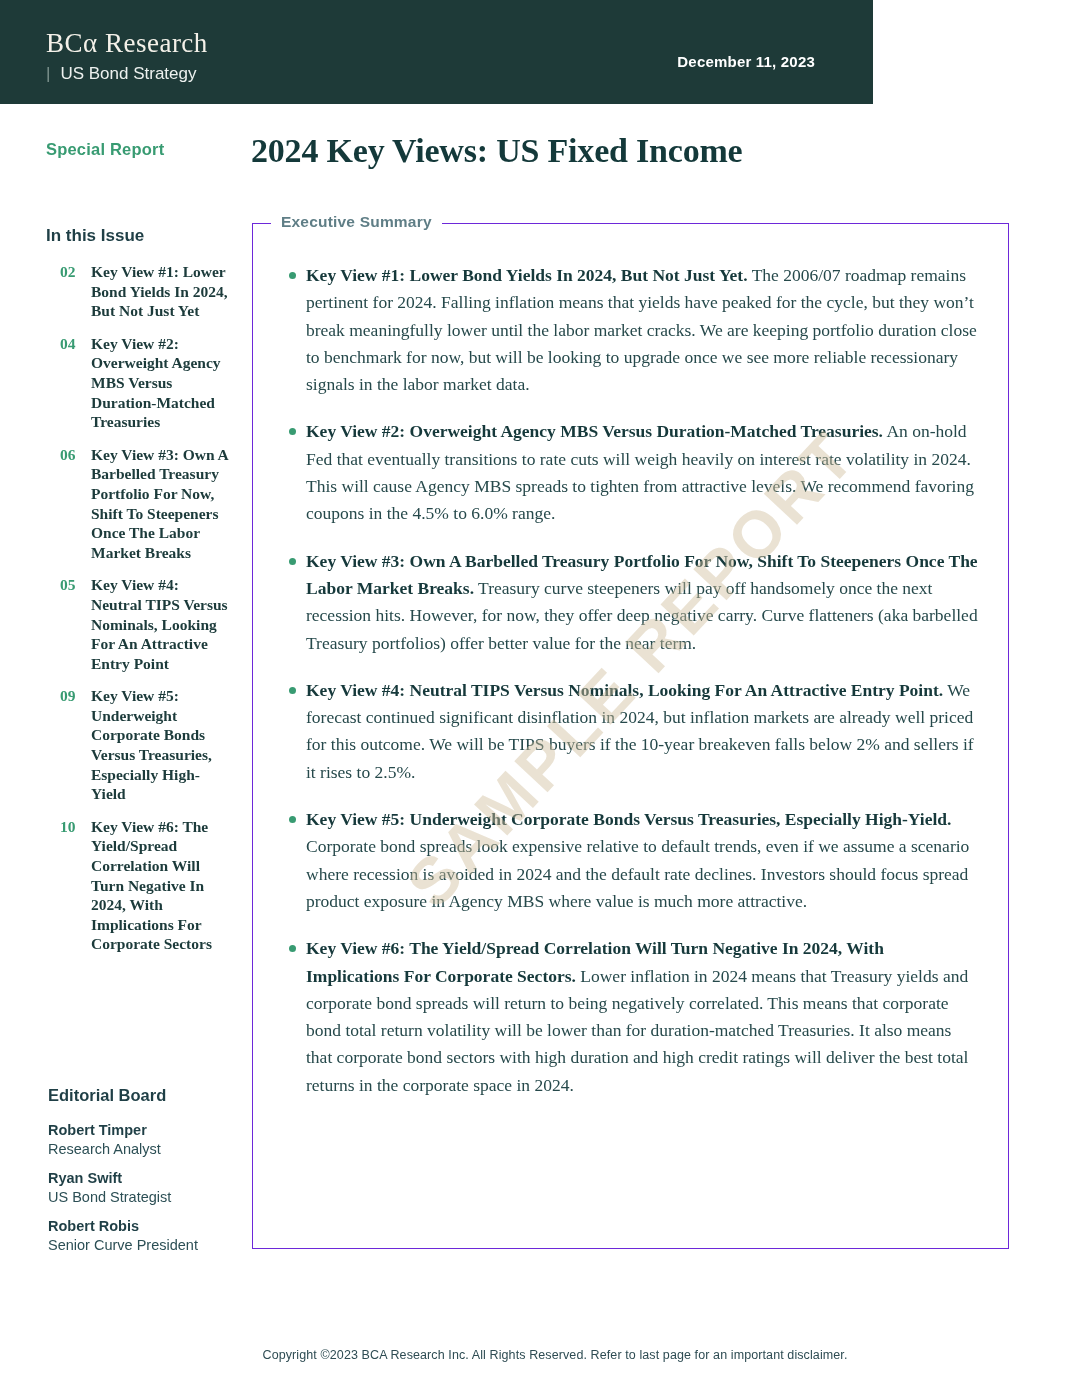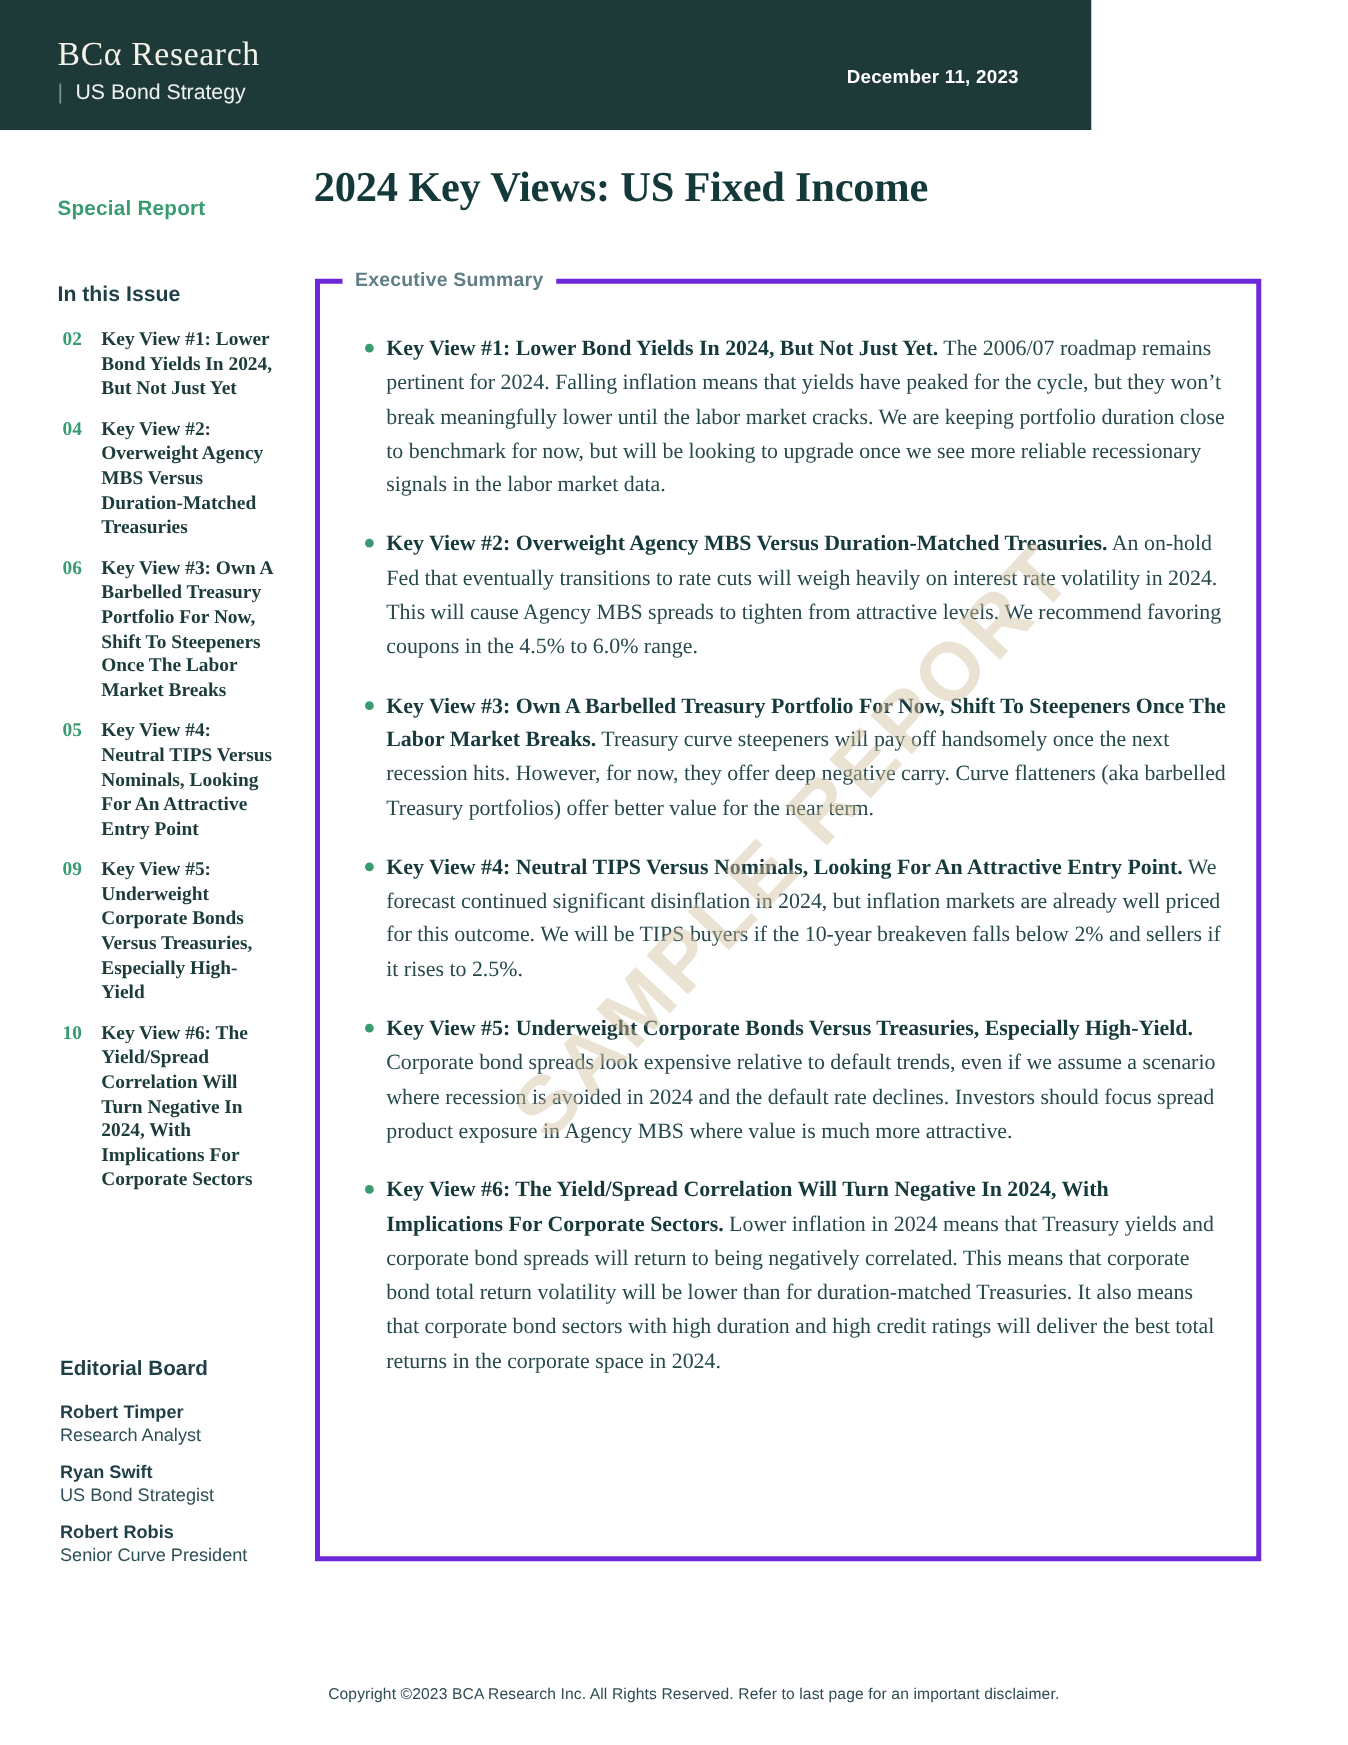--- a/index.html
+++ b/index.html
@@ -25,28 +25,28 @@
   }
   .logo-divider { color:#7E948F; margin-right:10px; font-weight:400; }
   .header-date {
     position:absolute; right:58px; top:53px;
     color:#FFFFFF; font-size:15px; font-weight:700; letter-spacing:0.2px;
   }
 
   
   .special-report {
     position:absolute; left:46px; top:140px;
-    color:#389B72; font-size:16.5px; font-weight:700; letter-spacing:0.2px;margin-top:18px;
+    color:#389B72; font-size:16.5px; font-weight:700; letter-spacing:0.2px;
   }
   .toc-title {
     position:absolute; left:46px; top:226px;
     color:#1F3F46; font-size:17px; font-weight:700;
   }
   .toc {
-    position:absolute; left:50px; top:262px; width:168px;
+    position:absolute; left:60px; top:262px; width:168px;
     list-style:none;
   }
   .toc-item {
     display:flex; margin-bottom:13px;
     font-family:"Liberation Serif", serif; font-weight:700;
     font-size:15.5px; line-height:19.6px; cursor:pointer;
   }
   .toc-page { color:#389B72; width:31px; flex-shrink:0; }
   .toc-text { color:#1C3B3B; }
 
@@ -57,21 +57,21 @@
   .member-role { font-size:14.5px; color:#2C4F55; margin-top:3px; }
 
   
   .main-title {
     position:absolute; left:251px; top:132px;
     font-family:"Liberation Serif", serif; font-weight:700;
     font-size:34px; color:#14393A; letter-spacing:-0.2px;
   }
   .exec-box {
     position:absolute; left:252px; top:223px; width:757px; height:1026px;
-    border:4px solid #6d28d9; background:#ffffff;
+    border:1px solid #6d28d9; background:#ffffff;
   }
   .exec-label {
     position:absolute; top:-11px; left:18px; background:#ffffff;
     padding:0 10px; color:#5F7E86; font-size:15.5px; font-weight:700;
     letter-spacing:0.2px;
   }
   .kv-list {
     list-style:none; margin:38px 0 0 36px; width:690px;
   }
   .kv-item {

